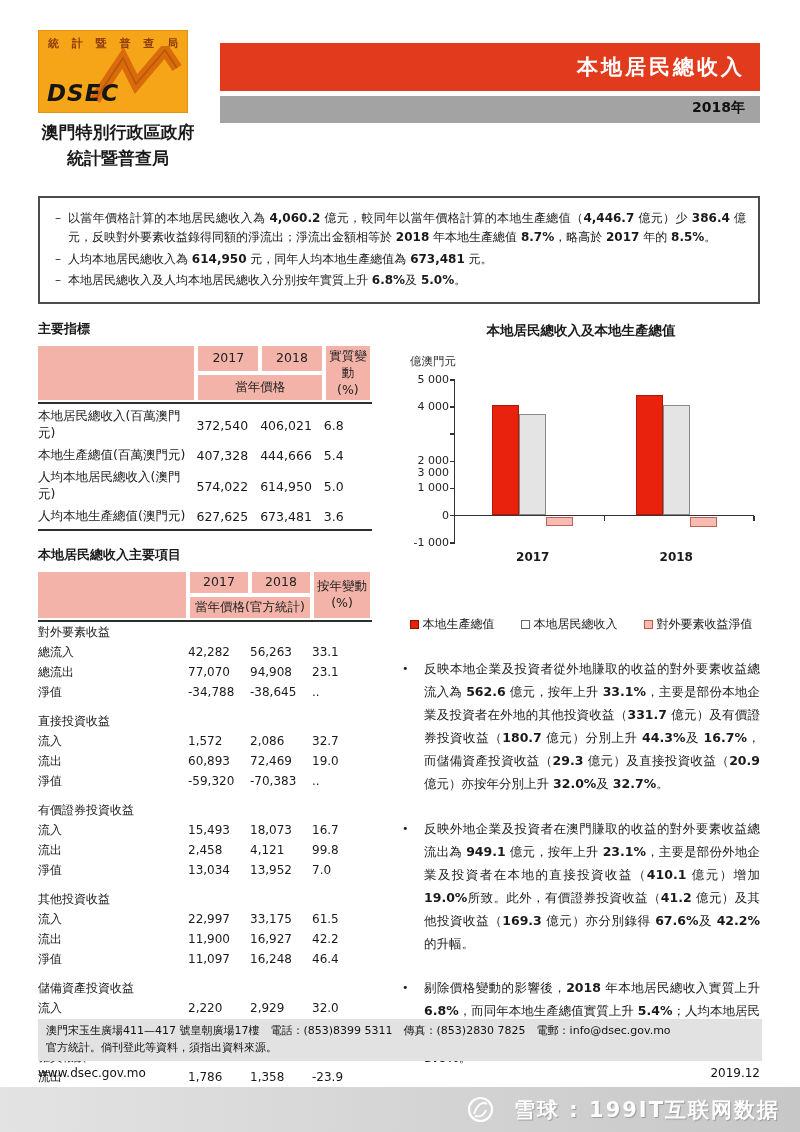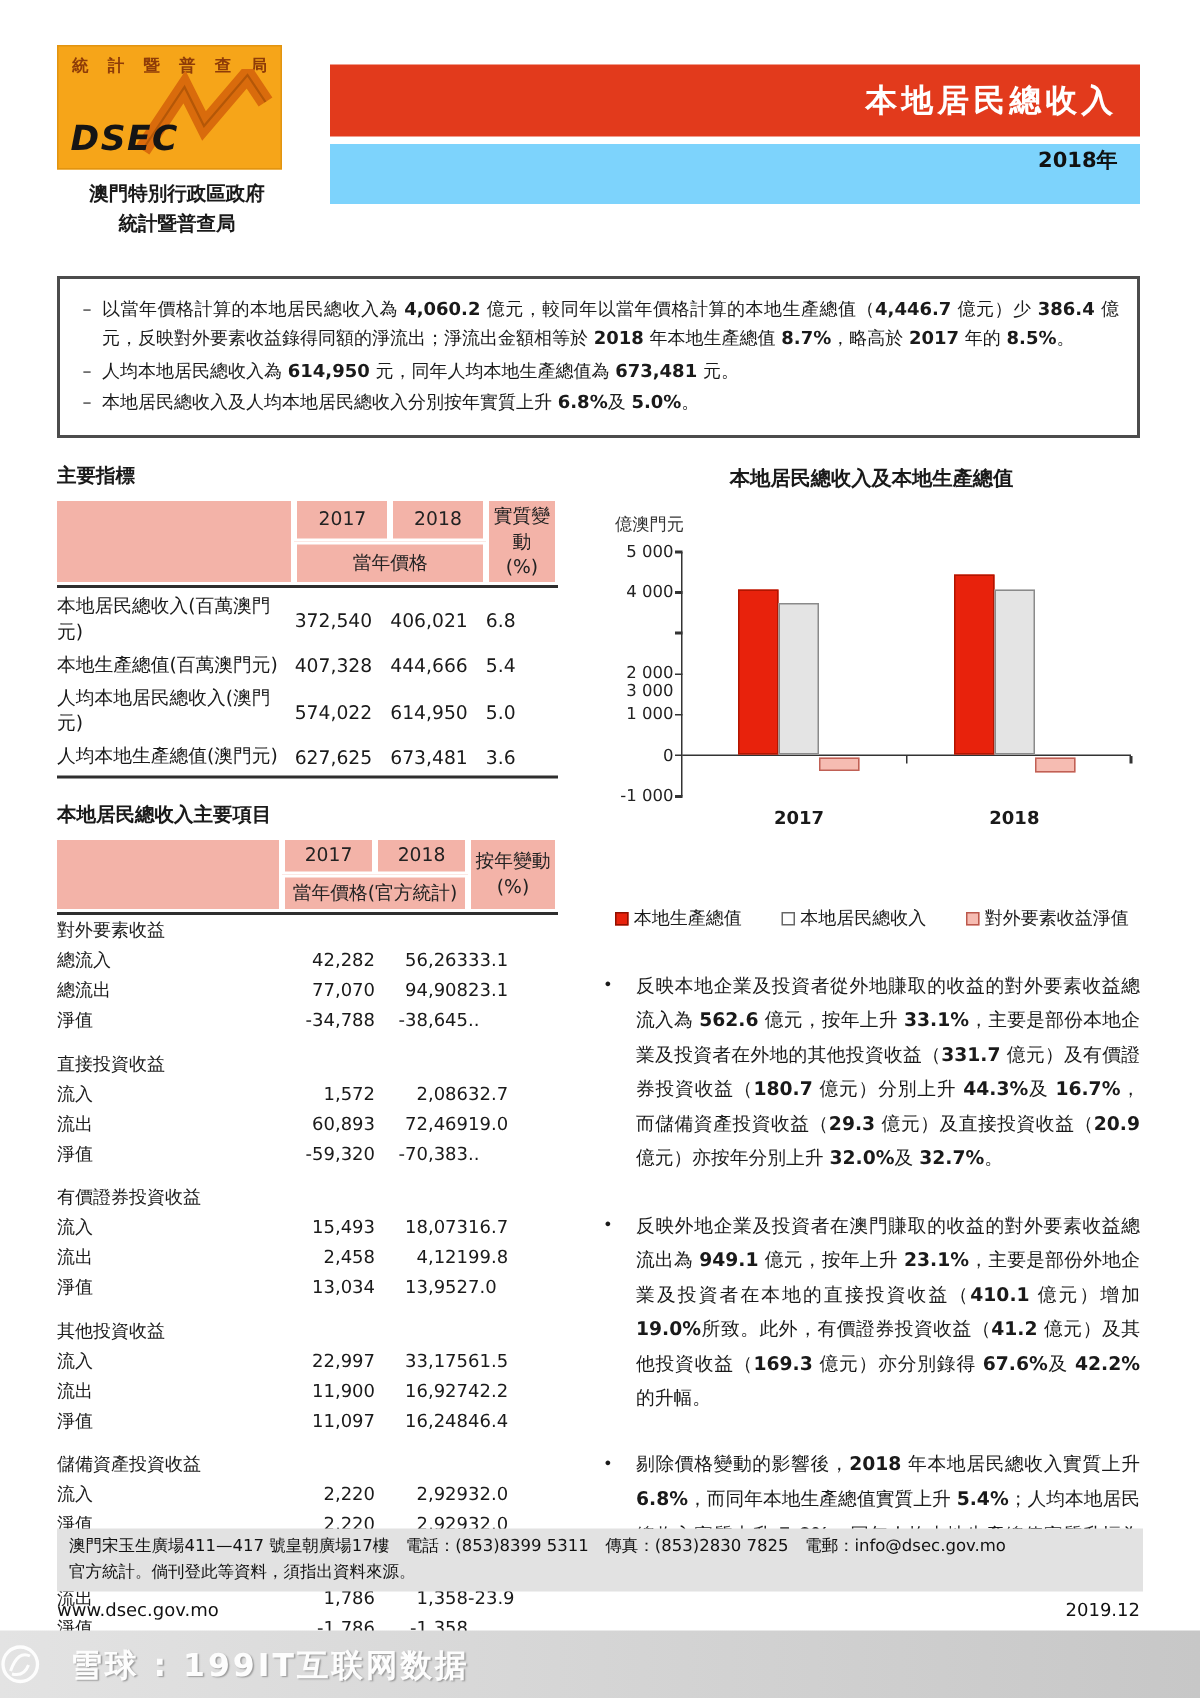--- a/index.html
+++ b/index.html
@@ -6,24 +6,24 @@
   body { background:#888; font-family:"DejaVu Sans","Liberation Sans",sans-serif; }
   .page { width:800px; height:1132px; background:#fff; position:relative; margin:0 auto; overflow:hidden; color:#1a1a1a; }
 
   
   .header-row { display:flex; margin:30px 40px 0 38px; }
   .logo-col { width:170px; flex:none; }
   .logo-box { width:150px; height:83px; background:#f6a519; position:relative; border:1px solid #e29410; }
   .logo-bureau { display:flex; justify-content:space-between; padding:5px 9px 0; color:#8e3c08; font-size:11px; font-weight:bold; }
   .logo-dsec { position:absolute; left:8px; bottom:6px; font-size:23px; font-weight:bold; font-style:italic; color:#151515; letter-spacing:1px; }
   .logo-zigzag { position:absolute; right:4px; bottom:8px; }
-  .gov-lines { text-align:center; font-weight:bold; font-size:13px; line-height:1.5; margin-top:7px; width:160px; }
+  .gov-lines { text-align:center; font-weight:bold; font-size:17px; line-height:1.5; margin-top:7px; width:160px; }
   .banner-col { flex:1; margin-left:12px; }
   .banner-red { height:48px; margin-top:13px; background:#e23a1c; color:#fff; font-size:21px; font-weight:bold; letter-spacing:3px; text-align:right; line-height:48px; padding-right:15px; }
-  .banner-pink { height:40px; margin-top:5px; background:#7dd3fc; color:#111; font-size:14px; font-weight:bold; text-align:right; line-height:23px; padding-right:15px; }
+  .banner-pink { height:27px; margin-top:5px; background:#a3a3a3; color:#111; font-size:14px; font-weight:bold; text-align:right; line-height:23px; padding-right:15px; }
 
   
   .summary-box { margin:25px 40px 0 38px; border:2px solid #4c4c4c; padding:9px 12px 9px 8px; }
   .sum-item { display:flex; font-size:12px; line-height:1.62; margin:2px 0; }
   .sum-dash { width:20px; flex:none; text-align:center; color:#333; }
   .sum-text { flex:1; text-align:justify; }
   .sum-text b, .ana-text b { font-weight:bold; }
 
   
   .cols { display:flex; margin:16px 40px 0 38px; gap:30px; }
@@ -31,21 +31,21 @@
   .right-col { flex:1; min-width:0; }
   .sec-title { font-size:13px; font-weight:bold; margin-bottom:6px; }
 
   table { width:100%; border-collapse:separate; border-spacing:0; }
   th { background:#f3b3a8; border:2px solid #fff; font-weight:normal; font-size:12.5px; color:#222; text-align:center; padding:2px 0; line-height:1.35; }
   th.blank { border-left:none; }
   tbody td { font-size:12.5px; padding:2.5px 0; }
   tbody tr.first td { border-top:2px solid #2e2e2e; padding-top:4px; }
   tbody tr.last td  { border-bottom:2px solid #2e2e2e; padding-bottom:4px; }
   td.lbl { text-align:left; }
-  td.num { text-align:right; padding-right:12px; font-family:"DejaVu Sans","Liberation Sans",sans-serif; }
+  td.num { padding-right:12px; font-family:"DejaVu Sans","Liberation Sans",sans-serif; }
   td.chg { text-align:left; padding-right:2px; }
   #income-table tbody td { font-size:12px; padding:1.5px 0; }
   tr.section-gap td { height:9px; padding:0; }
   tr.section-name td { text-align:left; padding-top:2px; }
 
   
   .chart-title { text-align:center; font-weight:bold; font-size:13.5px; margin-top:2px; }
   .chart-area { position:relative; height:222px; margin:40px 6px 0 52px; }
   .ylab { position:absolute; top:-26px; left:-44px; font-size:11.5px; color:#333; }
   .plot { position:absolute; left:0; right:0; top:0; height:163px; border-left:1.5px solid #333; }
@@ -65,21 +65,21 @@
   
   .ana-list { margin-top:24px; }
   .ana-item { display:flex; font-size:12.5px; line-height:1.85; margin-bottom:21px; }
   .ana-dot { width:22px; flex:none; font-size:11px; padding-top:2px; }
   .ana-text { flex:1; text-align:justify; }
 
   
   .footer-abs { position:absolute; left:0; right:0; bottom:0; }
   .footer-gray { margin:0 38px; background:#e2e2e2; padding:4px 8px 5px; font-size:11px; line-height:1.5; color:#111; }
   .footer-white { margin:5px 40px 0 38px; display:flex; justify-content:space-between; font-size:12px; color:#111; }
-  .watermark-bar { height:45px; margin-top:7px; background:linear-gradient(90deg,#e3e3e3,#c7c7c7); display:flex; align-items:center; justify-content:flex-start; padding-right:20px; gap:20px; }
+  .watermark-bar { height:45px; margin-top:7px; background:linear-gradient(90deg,#e3e3e3,#c7c7c7); display:flex; align-items:center; justify-content:flex-end; padding-right:20px; gap:20px; }
   .wm-text { color:#fdfdfd; font-size:21px; font-weight:bold; letter-spacing:2px; text-shadow:1px 1px 1px #9a9a9a; }
 </style>
 </head>
 <body>
 
 <div class="page">
 
   <div class="header-row">
     <div class="logo-col">
       <div class="logo-box">

